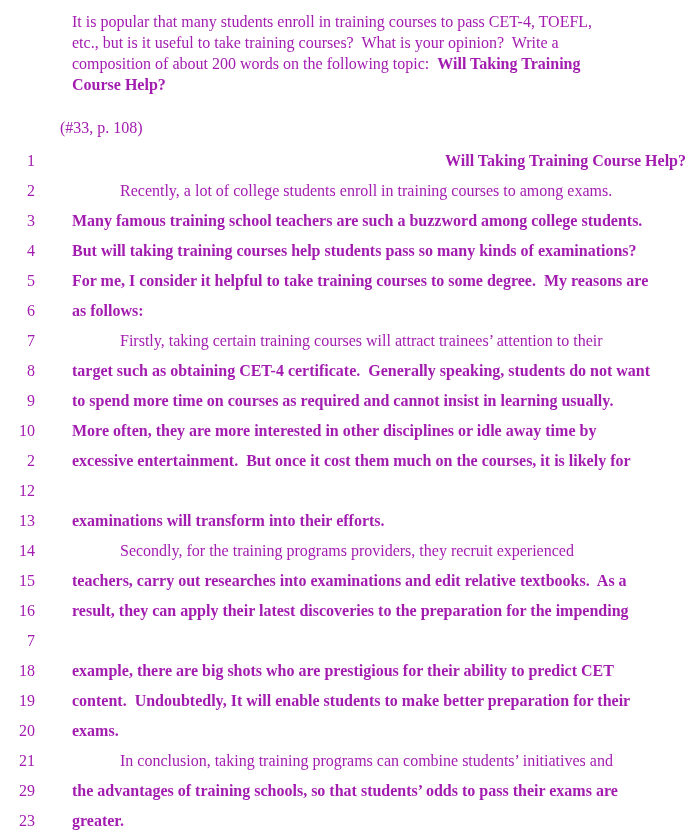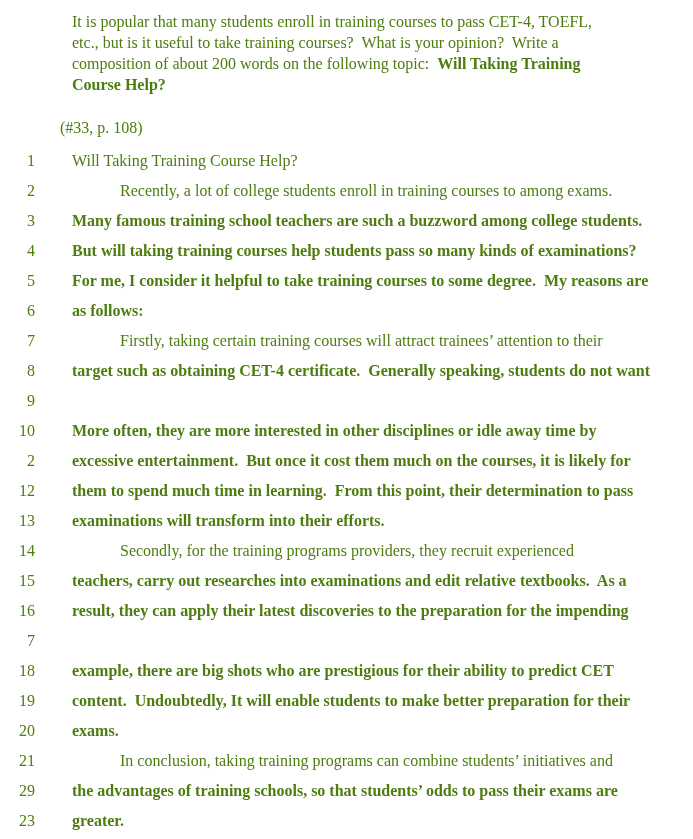--- a/index.html
+++ b/index.html
@@ -1,21 +1,21 @@
 <!DOCTYPE html>
 <html><head>
 <meta charset="utf-8">
 <style>
   html, body { margin: 0; padding: 0; background: #ffffff; }
   .page {
     position: relative;
     width: 693px;
     height: 839px;
     background: #ffffff;
-    color: #4d7c0f;
+    color: #a21caf;
     font-family: "Liberation Serif", "DejaVu Serif", serif;
     font-size: 16px;
     overflow: hidden;
   }
   .prompt {
     position: absolute;
     left: 72px;
     top: 11px;
     line-height: 21px;
     white-space: pre;
@@ -47,22 +47,22 @@
     text-align: right;
   }
   .line-text {
     flex: 1;
     margin-left: 37px;
     margin-right: 7px;
     white-space: pre;
     overflow: hidden;
   }
   .line-text.title {
-    font-weight: normal;
-    text-align: left;
+    font-weight: bold;
+    text-align: right;
     text-indent: 0;
   }
   .line-text.indent { text-indent: 48px; }
   .line-text.normal { text-indent: 0; font-weight: bold; }
 </style>
 </head>
 <body>
 
 <div class="page">
   <div class="prompt" id="prompt"><div class="prompt-line"><span class="seg-normal">It is popular that many students enroll in training courses to pass CET-4, TOEFL,</span></div><div class="prompt-line"><span class="seg-normal">etc., but is it useful to take training courses?  What is your opinion?  Write a</span></div><div class="prompt-line"><span class="seg-normal">composition of about 200 words on the following topic:  </span><span class="seg-bold">Will Taking Training</span></div><div class="prompt-line"><span class="seg-bold">Course Help?</span></div></div>
@@ -95,32 +95,32 @@
       <div class="essay-row">
         <div class="line-num">7</div>
         <div class="line-text indent">Firstly, taking certain training courses will attract trainees’ attention to their</div>
       </div>
       <div class="essay-row">
         <div class="line-num">8</div>
         <div class="line-text normal">target such as obtaining CET-4 certificate.  Generally speaking, students do not want</div>
       </div>
       <div class="essay-row">
         <div class="line-num">9</div>
+        <div class="line-text normal">to spend more time on courses as required and cannot insist in learning usually.</div>
       </div>
       <div class="essay-row">
         <div class="line-num">10</div>
         <div class="line-text normal">More often, they are more interested in other disciplines or idle away time by</div>
       </div>
       <div class="essay-row">
         <div class="line-num">2</div>
         <div class="line-text normal">excessive entertainment.  But once it cost them much on the courses, it is likely for</div>
       </div>
       <div class="essay-row">
         <div class="line-num">12</div>
-        <div class="line-text normal">them to spend much time in learning.  From this point, their determination to pass</div>
       </div>
       <div class="essay-row">
         <div class="line-num">13</div>
         <div class="line-text normal">examinations will transform into their efforts.</div>
       </div>
       <div class="essay-row">
         <div class="line-num">14</div>
         <div class="line-text indent">Secondly, for the training programs providers, they recruit experienced</div>
       </div>
       <div class="essay-row">

